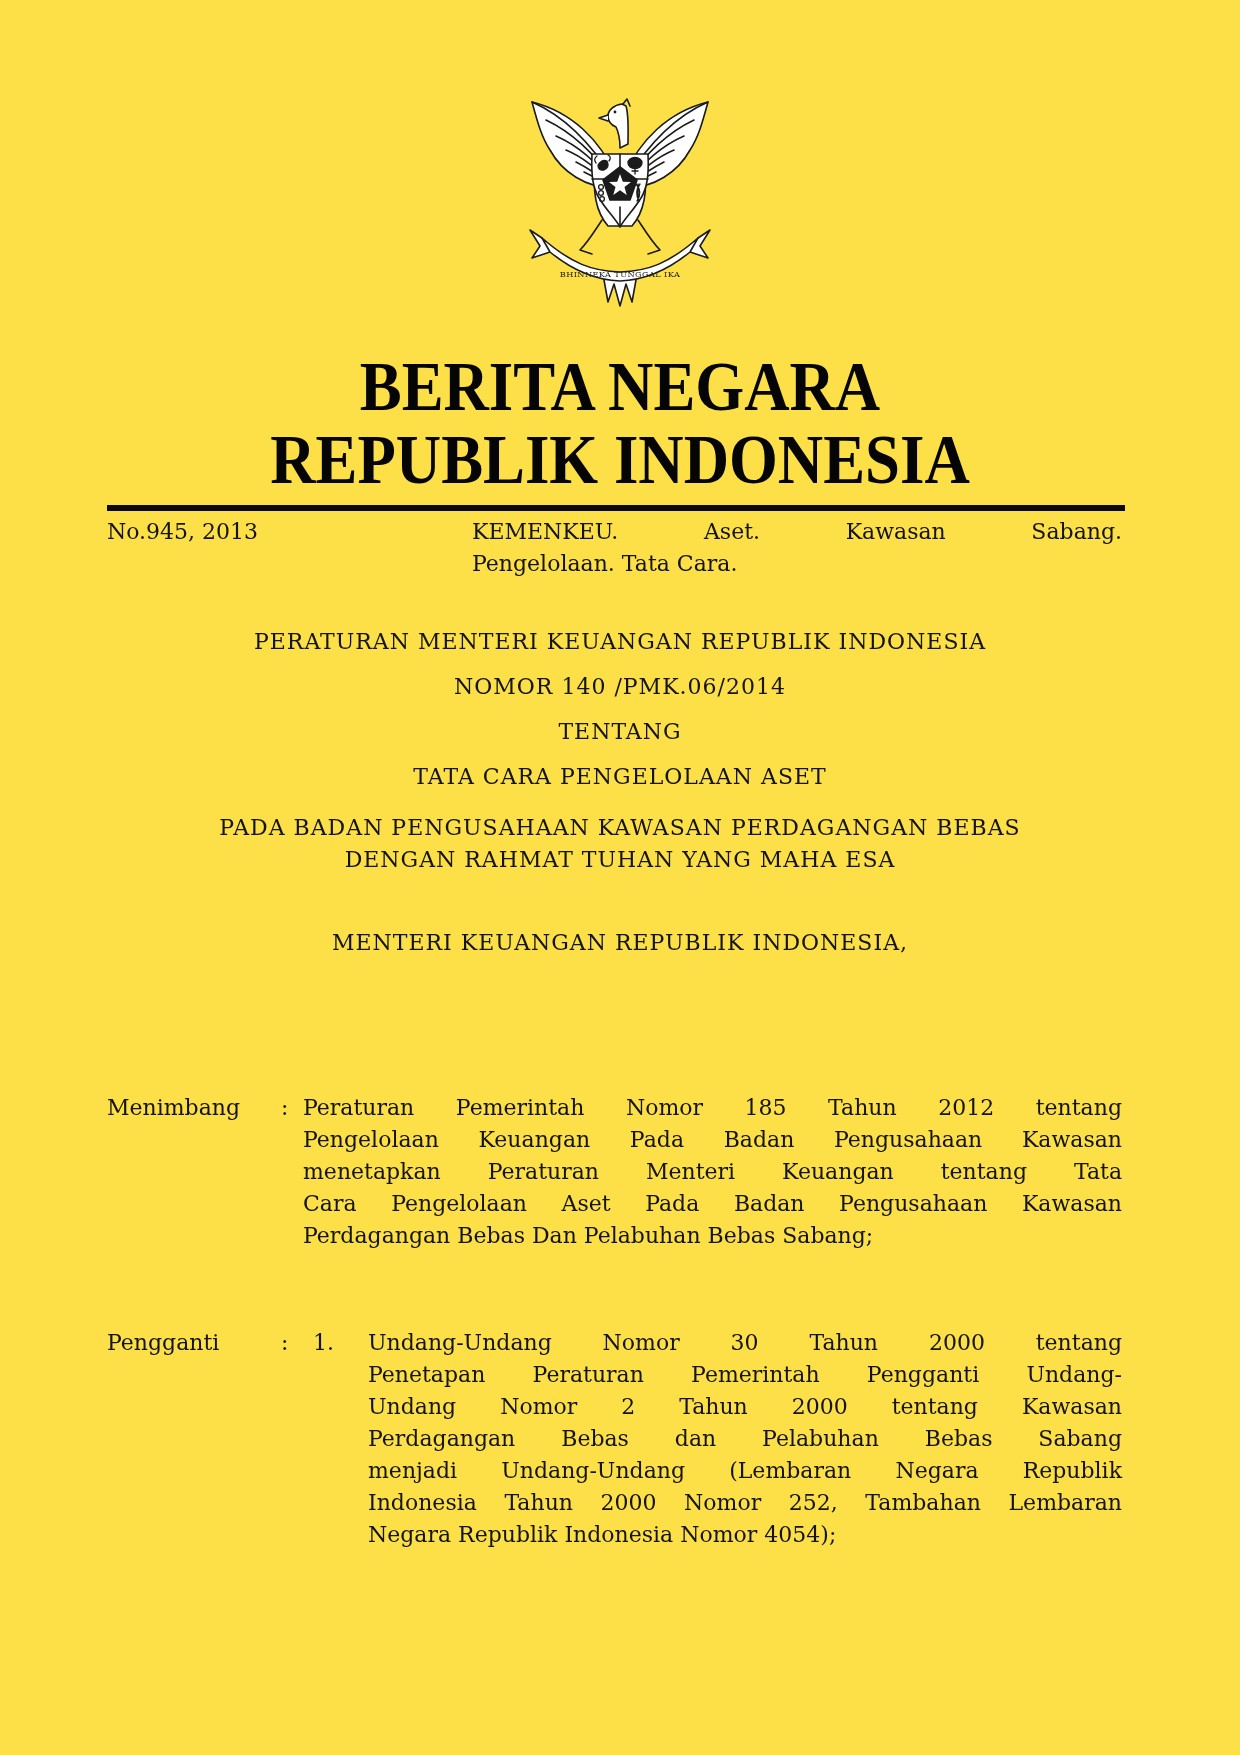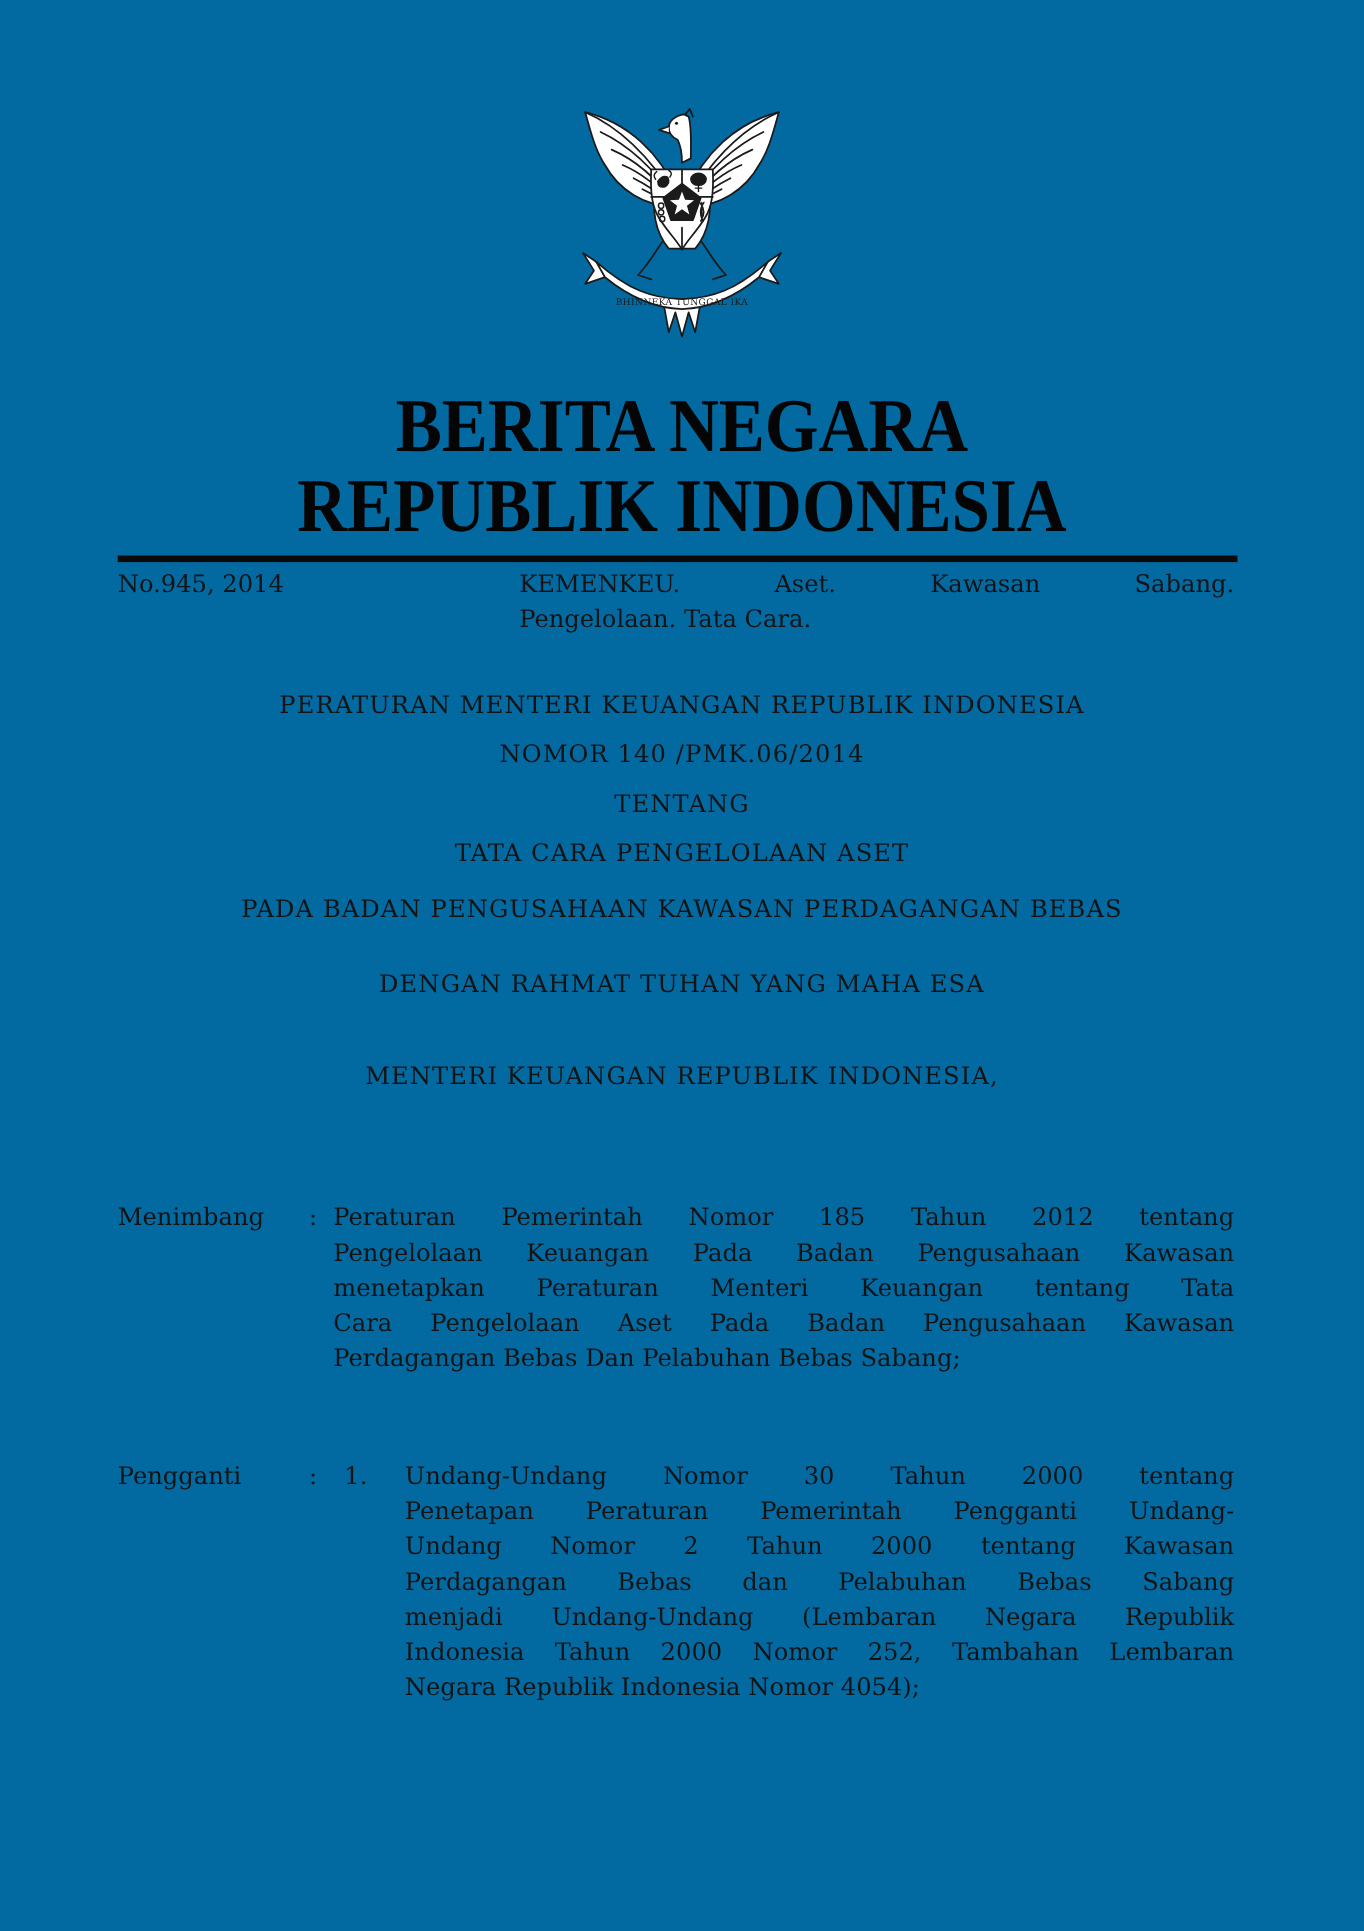--- a/index.html
+++ b/index.html
@@ -1,21 +1,21 @@
 <!DOCTYPE html>
 <html><head>
 <meta charset="utf-8">
 <style>
   html, body { margin: 0; padding: 0; background: #ffffff; }
 
   .page {
     position: relative;
     width: 1240px;
     height: 1755px;
-    background: #0369a1;
+    background: #fde047;
     font-family: "DejaVu Serif", serif;
     color: #141414;
     overflow: hidden;
   }
 
   
   .emblem {
     position: absolute;
     left: 50%;
     top: 94px;
@@ -68,21 +68,21 @@
     left: 111px;
     top: 626px;
     width: 1018px;
     text-align: center;
     font-size: 22px;
     line-height: 32px;
     letter-spacing: 1px;
   }
   .doc-heading .gap-a { margin-top: 13px; }
   .doc-heading .gap-b { margin-top: 19px; }
-  .doc-heading .gap-c { margin-top: 36px; }
+  .doc-heading .gap-c { }
   .doc-heading .gap-d { margin-top: 51px; }
 
   
   .clause {
     position: absolute;
     left: 107px;
     width: 1015px;
     font-size: 22px;
     line-height: 32px;
   }
@@ -179,21 +179,21 @@
   </div>
 
   <div class="masthead">
     <div class="title-line">BERITA NEGARA</div>
     <div class="title-line">REPUBLIK INDONESIA</div>
   </div>
 
   <div class="rule"></div>
 
   <div class="issue-row">
-    <div class="issue-no">No.945, 2014</div>
+    <div class="issue-no">No.945, 2013</div>
     <div class="issue-subject">
       <div class="jline">KEMENKEU. Aset. Kawasan Sabang.</div>
       <div class="jline last">Pengelolaan. Tata Cara.</div>
     </div>
   </div>
 
   <div class="doc-heading">
     <div>PERATURAN MENTERI KEUANGAN REPUBLIK INDONESIA</div>
     <div class="gap-a">NOMOR 140 /PMK.06/2014</div>
     <div class="gap-a">TENTANG</div>

